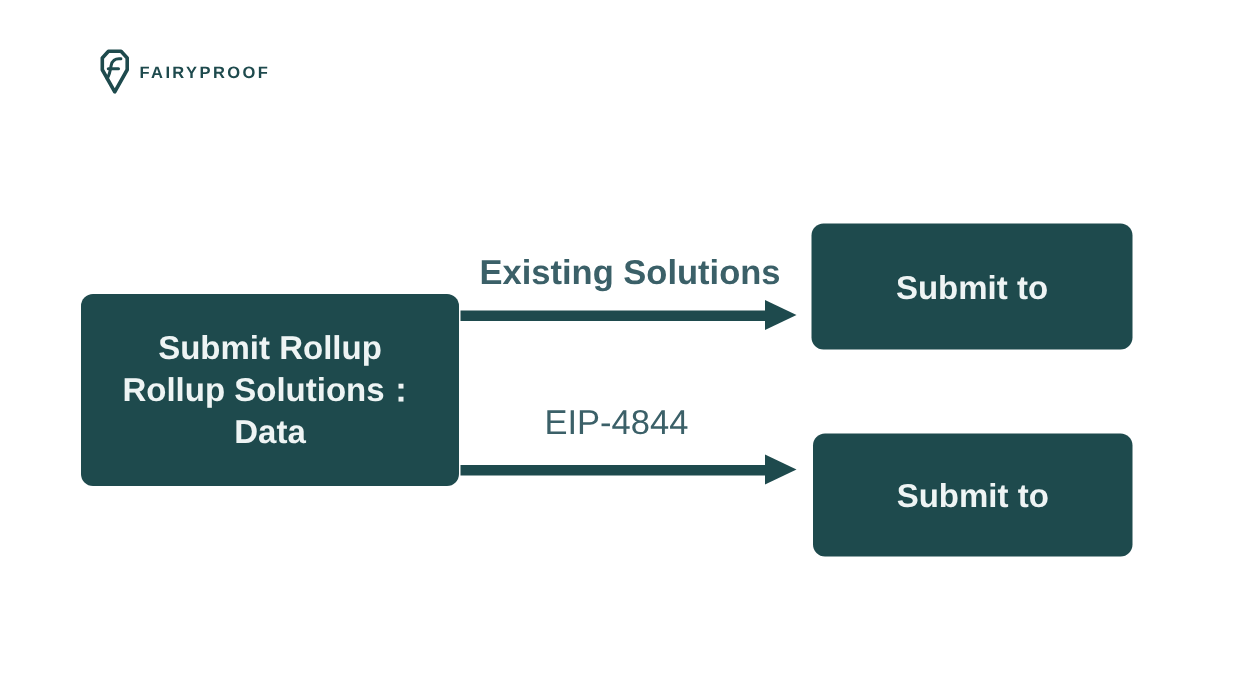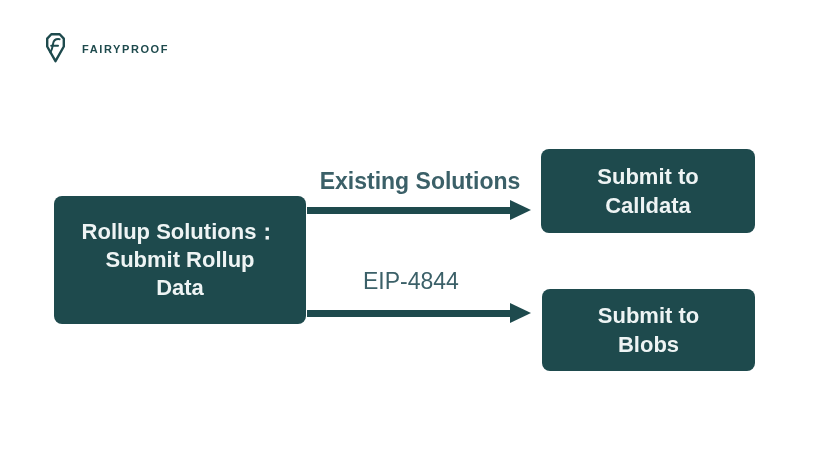--- a/index.html
+++ b/index.html
@@ -12,25 +12,25 @@
     width: 830px;
     height: 466px;
     background: #ffffff;
     overflow: hidden;
     font-family: "Liberation Sans", "DejaVu Sans", sans-serif;
   }
 
   
   .logo {
     position: absolute;
-    left: 43px;
+    left: 64px;
     top: 32px;
     display: flex;
     align-items: center;
-    gap: 14px;
+    gap: 4px;
   }
   .logo svg {
     display: block;
   }
   .brand-name {
     font-size: 11px;
     font-weight: 700;
     letter-spacing: 1.6px;
     color: #1e4a4d;
     padding-top: 2px;
@@ -130,38 +130,36 @@
       <svg width="25" height="32" viewBox="0 0 25 32" fill="none" xmlns="http://www.w3.org/2000/svg">
         <path d="M4.2 6.6 L8.3 2.2 L16.7 2.2 L20.8 6.6 L20.8 14.5 L12.5 29.2 L4.2 14.5 Z" stroke="#1e4a4d" stroke-width="2.4" stroke-linejoin="round" fill="none"></path>
         <path d="M16.6 7.2 C12.6 6.6 10.6 8.8 10.1 11.6 C9.7 14.2 9.3 17.4 7.4 20.4" stroke="#1e4a4d" stroke-width="2" stroke-linecap="round" fill="none"></path>
         <path d="M8.2 13.8 L15.0 13.8" stroke="#1e4a4d" stroke-width="2" stroke-linecap="round" fill="none"></path>
       </svg>
     </span>
     <span class="brand-name">FAIRYPROOF</span>
   </div>
 
   <div class="node source-box">
+    <span class="line">Submit Rollup</span>
     <span class="line">Rollup Solutions：</span>
-    <span class="line">Submit Rollup</span>
     <span class="line">Data</span>
   </div>
 
   <div class="branch-label label-existing">Existing Solutions</div>
   <div class="arrow-top">
     <div class="arrow-shaft"></div>
     <div class="arrow-head"></div>
   </div>
   <div class="node target-box-calldata">
     <span class="line">Submit to</span>
-    <span class="line">Calldata</span>
   </div>
 
   <div class="branch-label label-eip">EIP-4844</div>
   <div class="arrow-bottom">
     <div class="arrow-shaft"></div>
     <div class="arrow-head"></div>
   </div>
   <div class="node target-box-blobs">
     <span class="line">Submit to</span>
-    <span class="line">Blobs</span>
   </div>
 
 </div>
 
 </body></html>

